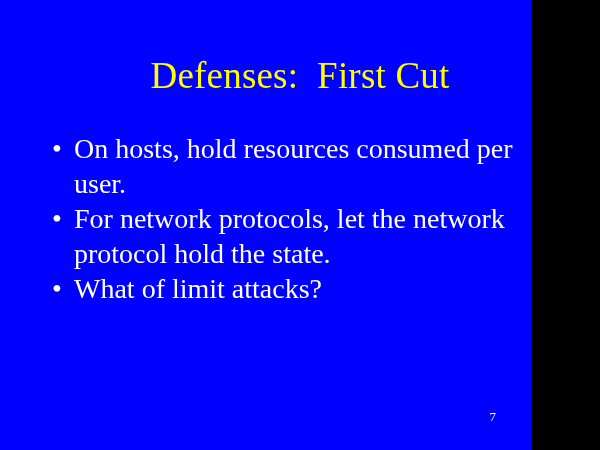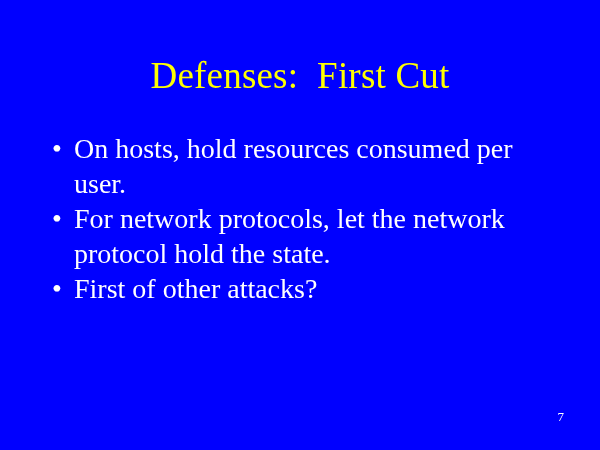--- a/index.html
+++ b/index.html
@@ -3,21 +3,21 @@
 <meta charset="utf-8">
 <title>Slide</title>
 <style>
   html, body {
     margin: 0;
     padding: 0;
     background: #000000;
   }
   #slide {
     position: relative;
-    width: 600px;
+    width: 532px;
     height: 450px;
     overflow: hidden;
     font-family: "Liberation Serif", "DejaVu Serif", serif;
     text-decoration: underline;
     -webkit-font-smoothing: none;
   }
   #slide-background {
     position: absolute;
     inset: 0;
     background: #0000ff;
@@ -93,20 +93,20 @@
       <span class="bullet-text">On hosts, hold resources consumed per user.</span>
     </li>
 
     <li class="bullet-item" style="color: rgb(255, 255, 255);">
       <span class="bullet-marker" style="color: rgb(255, 255, 255);">•</span>
       <span class="bullet-text">For network protocols, let the network protocol hold the state.</span>
     </li>
 
     <li class="bullet-item" style="color: rgb(255, 255, 255);">
       <span class="bullet-marker" style="color: rgb(255, 255, 255);">•</span>
-      <span class="bullet-text">First of other attacks?</span>
+      <span class="bullet-text">What of limit attacks?</span>
     </li>
 
   </ul>
 
   <div id="page-number">7</div>
 
 </div>
 
 </body></html>

